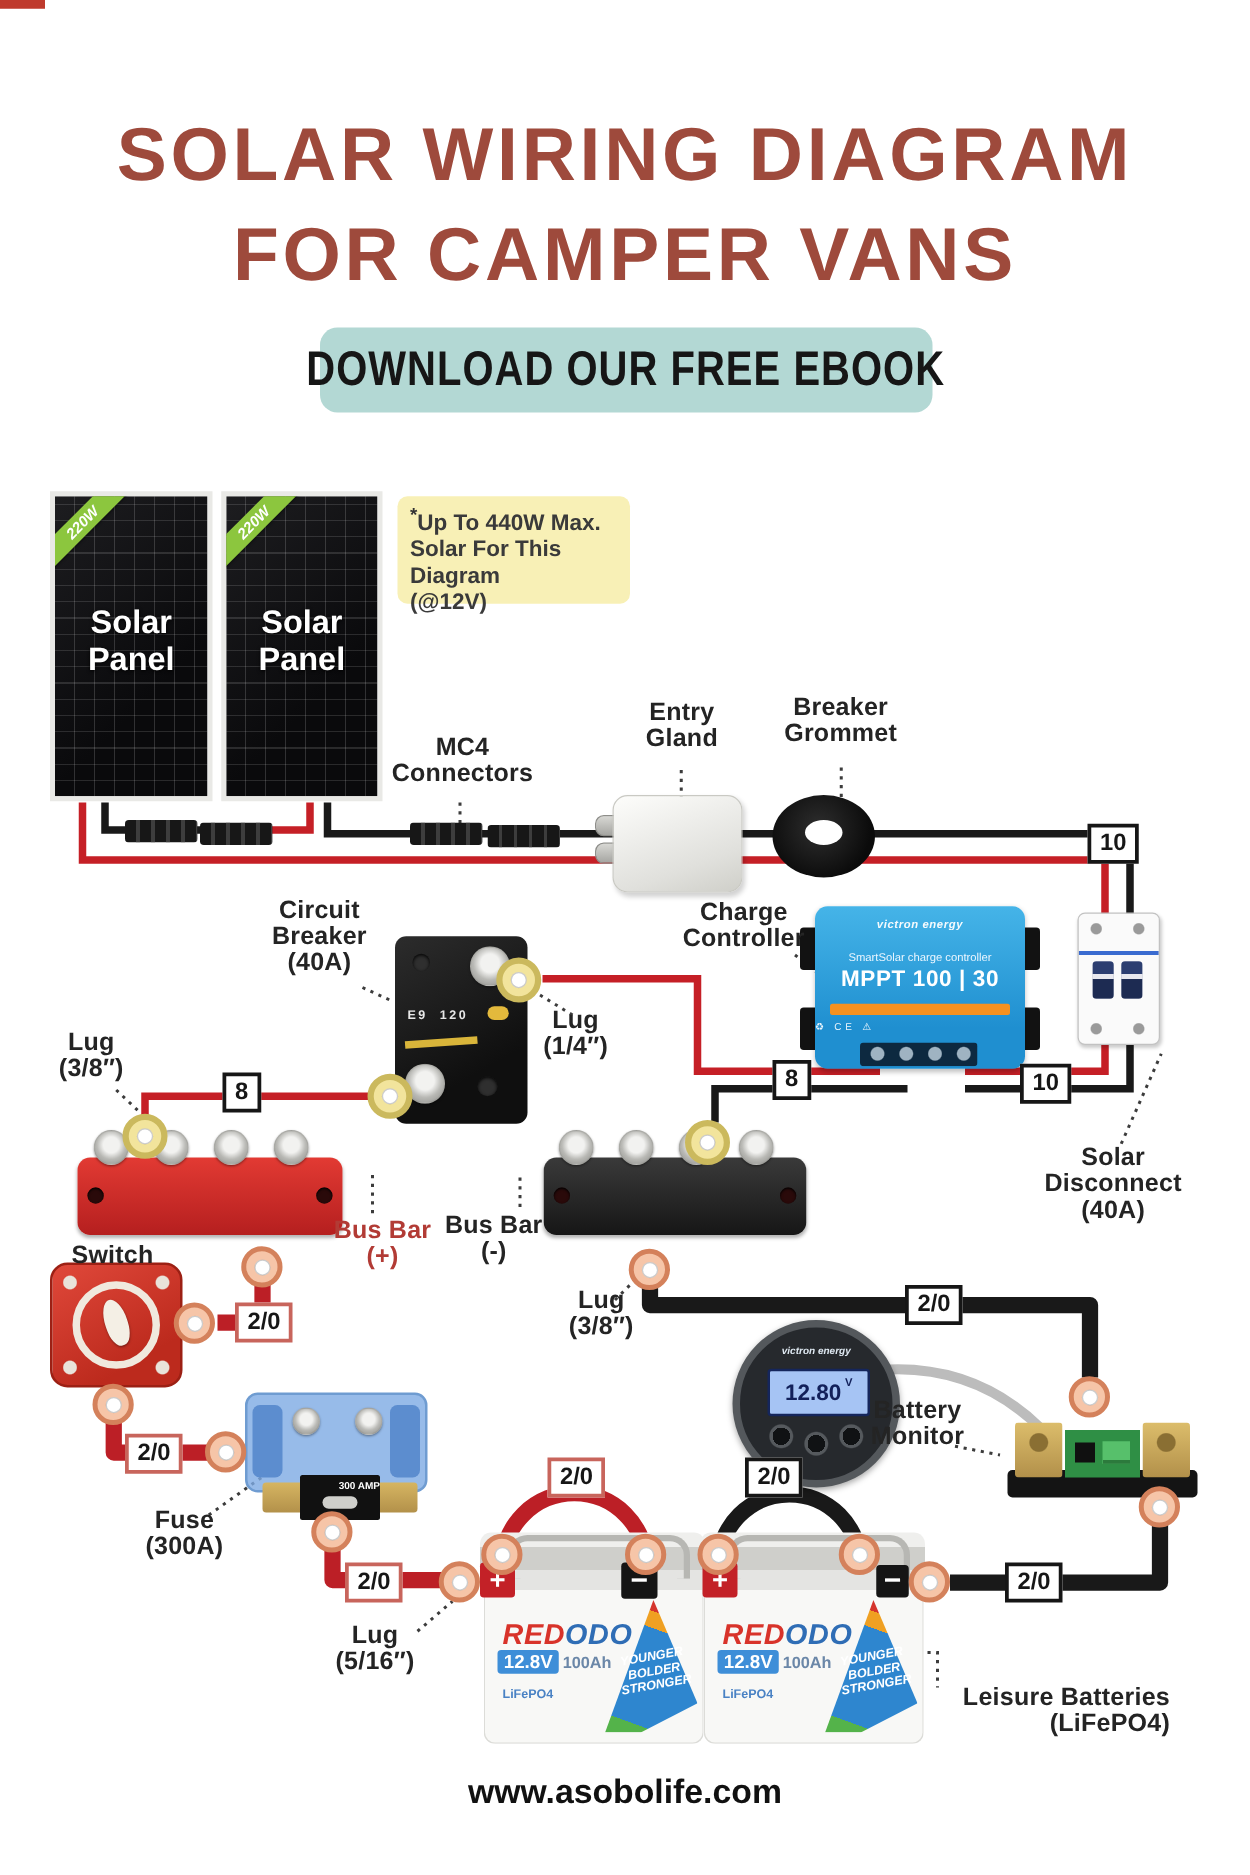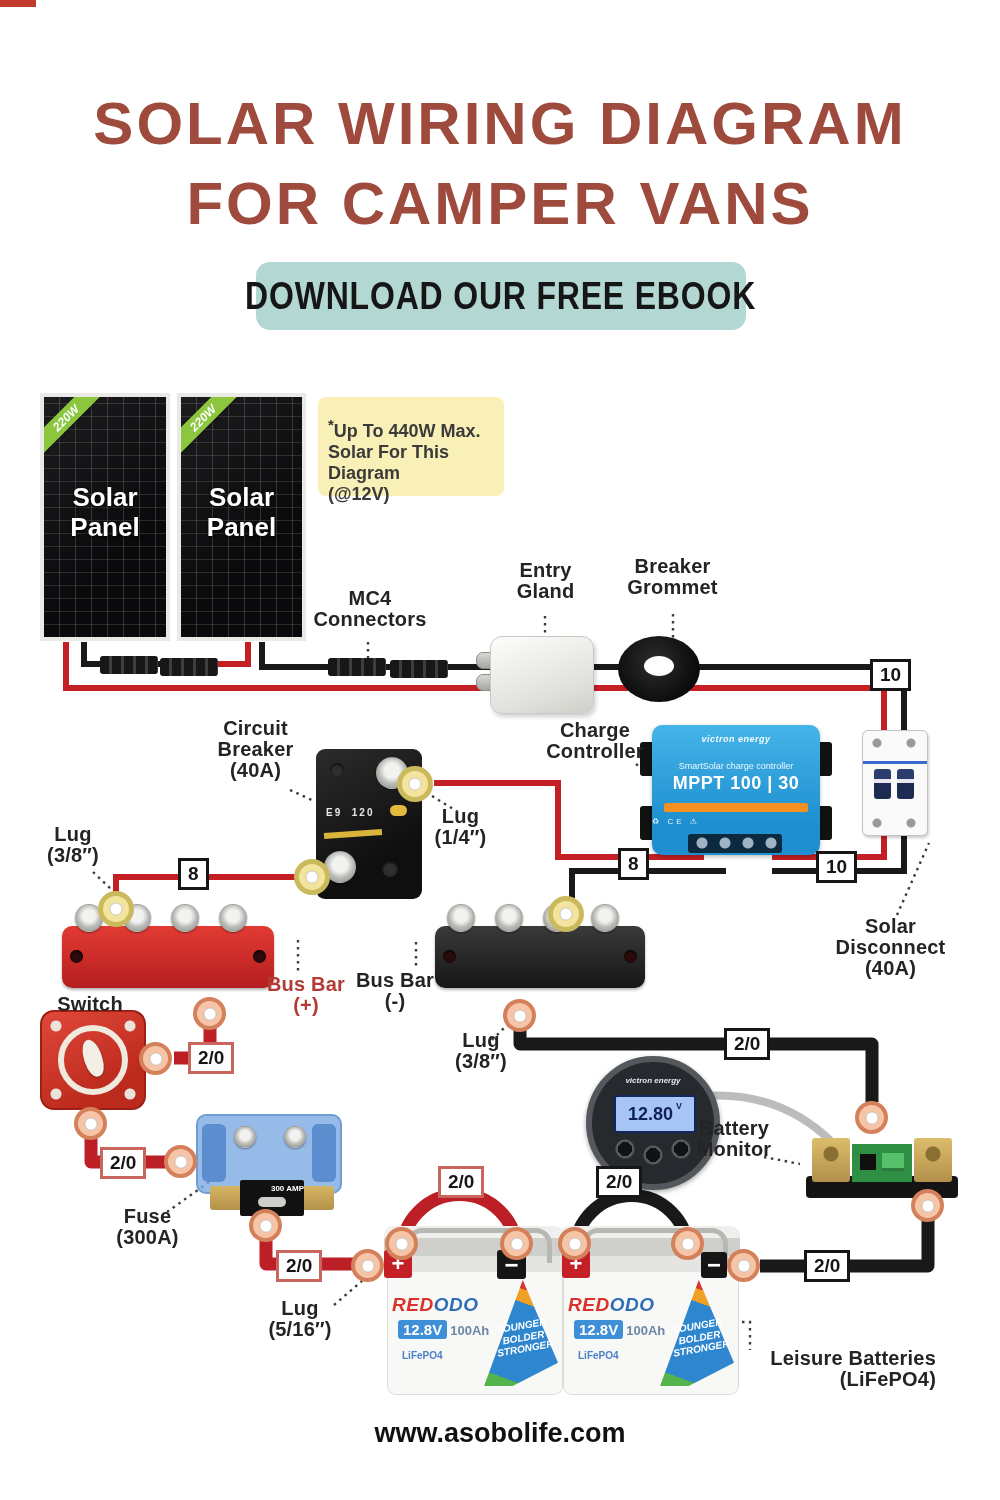--- a/index.html
+++ b/index.html
@@ -27,22 +27,22 @@
      background:repeating-linear-gradient(90deg,transparent 0 15px,rgba(255,255,255,.16) 15px 16px),
                 repeating-linear-gradient(0deg,transparent 0 12px,rgba(255,255,255,.13) 12px 13px),
                 linear-gradient(135deg,#1d1d20,#0a0a0c 65%);
      overflow:hidden;z-index:2}
   .panel .pname{position:absolute;left:0;right:0;top:36%;color:#fff;font-weight:800;font-size:26px;
      line-height:1.15;text-align:center;white-space:pre-line;text-shadow:0 1px 3px #000}
   .ribbon{position:absolute;top:12px;left:-28px;width:100px;transform:rotate(-45deg);
      background:#8cc63e;color:#fff;font-weight:800;font-size:12px;font-style:italic;
      text-align:center;padding:2px 0;box-shadow:0 1px 2px rgba(0,0,0,.4)}
   
-  .note{left:318px;top:397px;width:186px;height:99px;background:#f8f0b6;border-radius:8px;
-        box-sizing:border-box;padding:19px 10px;z-index:2}
+  .note{left:318px;top:397px;width:186px;height:86px;background:#f8f0b6;border-radius:8px;
+        box-sizing:border-box;padding:7px 10px;z-index:2}
   .note .sup{vertical-align:7px;font-weight:800;font-size:15px;color:#333}
   .note .nt{white-space:pre-line;font-weight:800;font-size:18px;line-height:1.17;color:#3a3a3a}
   
   .mc4{position:absolute;width:58px;height:18px;background:#171717;border-radius:3px;z-index:2;
      background-image:repeating-linear-gradient(90deg,transparent 0 9px,#3d3d3d 9px 12px)}
   .ring{position:absolute;border-radius:50%;box-sizing:border-box;z-index:3}
   .ry{width:36px;height:36px;background:#f2e49c;border:5px solid #cbb95d}
   .ro{width:33px;height:33px;background:#f6c5a8;border:4px solid #d4815b}
   .ring::after{content:"";position:absolute;left:50%;top:50%;transform:translate(-50%,-50%);
      width:11px;height:11px;border-radius:50%;background:#fff;border:1px solid rgba(0,0,0,.2)}
@@ -148,21 +148,21 @@
   .bat-lid{position:absolute;left:0;top:0;width:180px;height:46px;border-radius:9px 9px 0 0;
       background:linear-gradient(#efefed 0 12px,#cfcfcb 12px 30px,#e4e4e2 30px)}
   .bat-lid::before{content:"";position:absolute;left:22px;top:2px;width:136px;height:30px;
       border:5px solid #b7b7b3;border-bottom:none;border-radius:16px 16px 0 0}
   .bat-body{position:absolute;left:3px;top:46px;width:174px;height:122px;background:#f8f8f6;
       border:1px solid #dcdcd8;border-top:none;border-radius:0 0 9px 9px;overflow:hidden}
   .term{position:absolute;display:flex;align-items:center;justify-content:center;z-index:3;
       color:#fff;font-weight:900;border-radius:3px}
   .tpos{width:28px;height:28px;background:#c32127;font-size:22px}
   .tneg{width:29px;height:29px;background:#151515;font-size:24px}
-  .bat-logo{position:absolute;left:4px;top:22px;font-style:italic;font-weight:900;font-size:19px;letter-spacing:.5px}
+  .bat-logo{position:absolute;left:14px;top:22px;font-style:italic;font-weight:900;font-size:23px;letter-spacing:.5px}
   .bat-logo .lr{color:#d8332a}.bat-logo .lb{color:#2f6db5}
   .vbadge{display:inline-block;background:#3e8ed8;color:#fff;font-weight:800;font-size:15px;
       border-radius:3px;padding:1px 5px}
   .bat-spec{position:absolute;left:10px;top:48px}
   .cap{color:#6b87a8;font-weight:800;font-size:13px;margin-left:3px}
   .bat-chem{position:absolute;left:14px;top:78px;color:#4a82c4;font-weight:800;font-size:10px}
   .bat-art{position:absolute;right:4px;top:8px;width:84px;height:106px;
       clip-path:polygon(12% 100%,58% 0,100% 78%,46% 100%);
       background:linear-gradient(200deg,#d5342c 0 16%,#efa022 16% 26%,#2e86cf 26% 86%,#54b34a 86%)}
   .bat-slogan{position:absolute;right:10px;top:48px;transform:rotate(-10deg);color:#fff;

